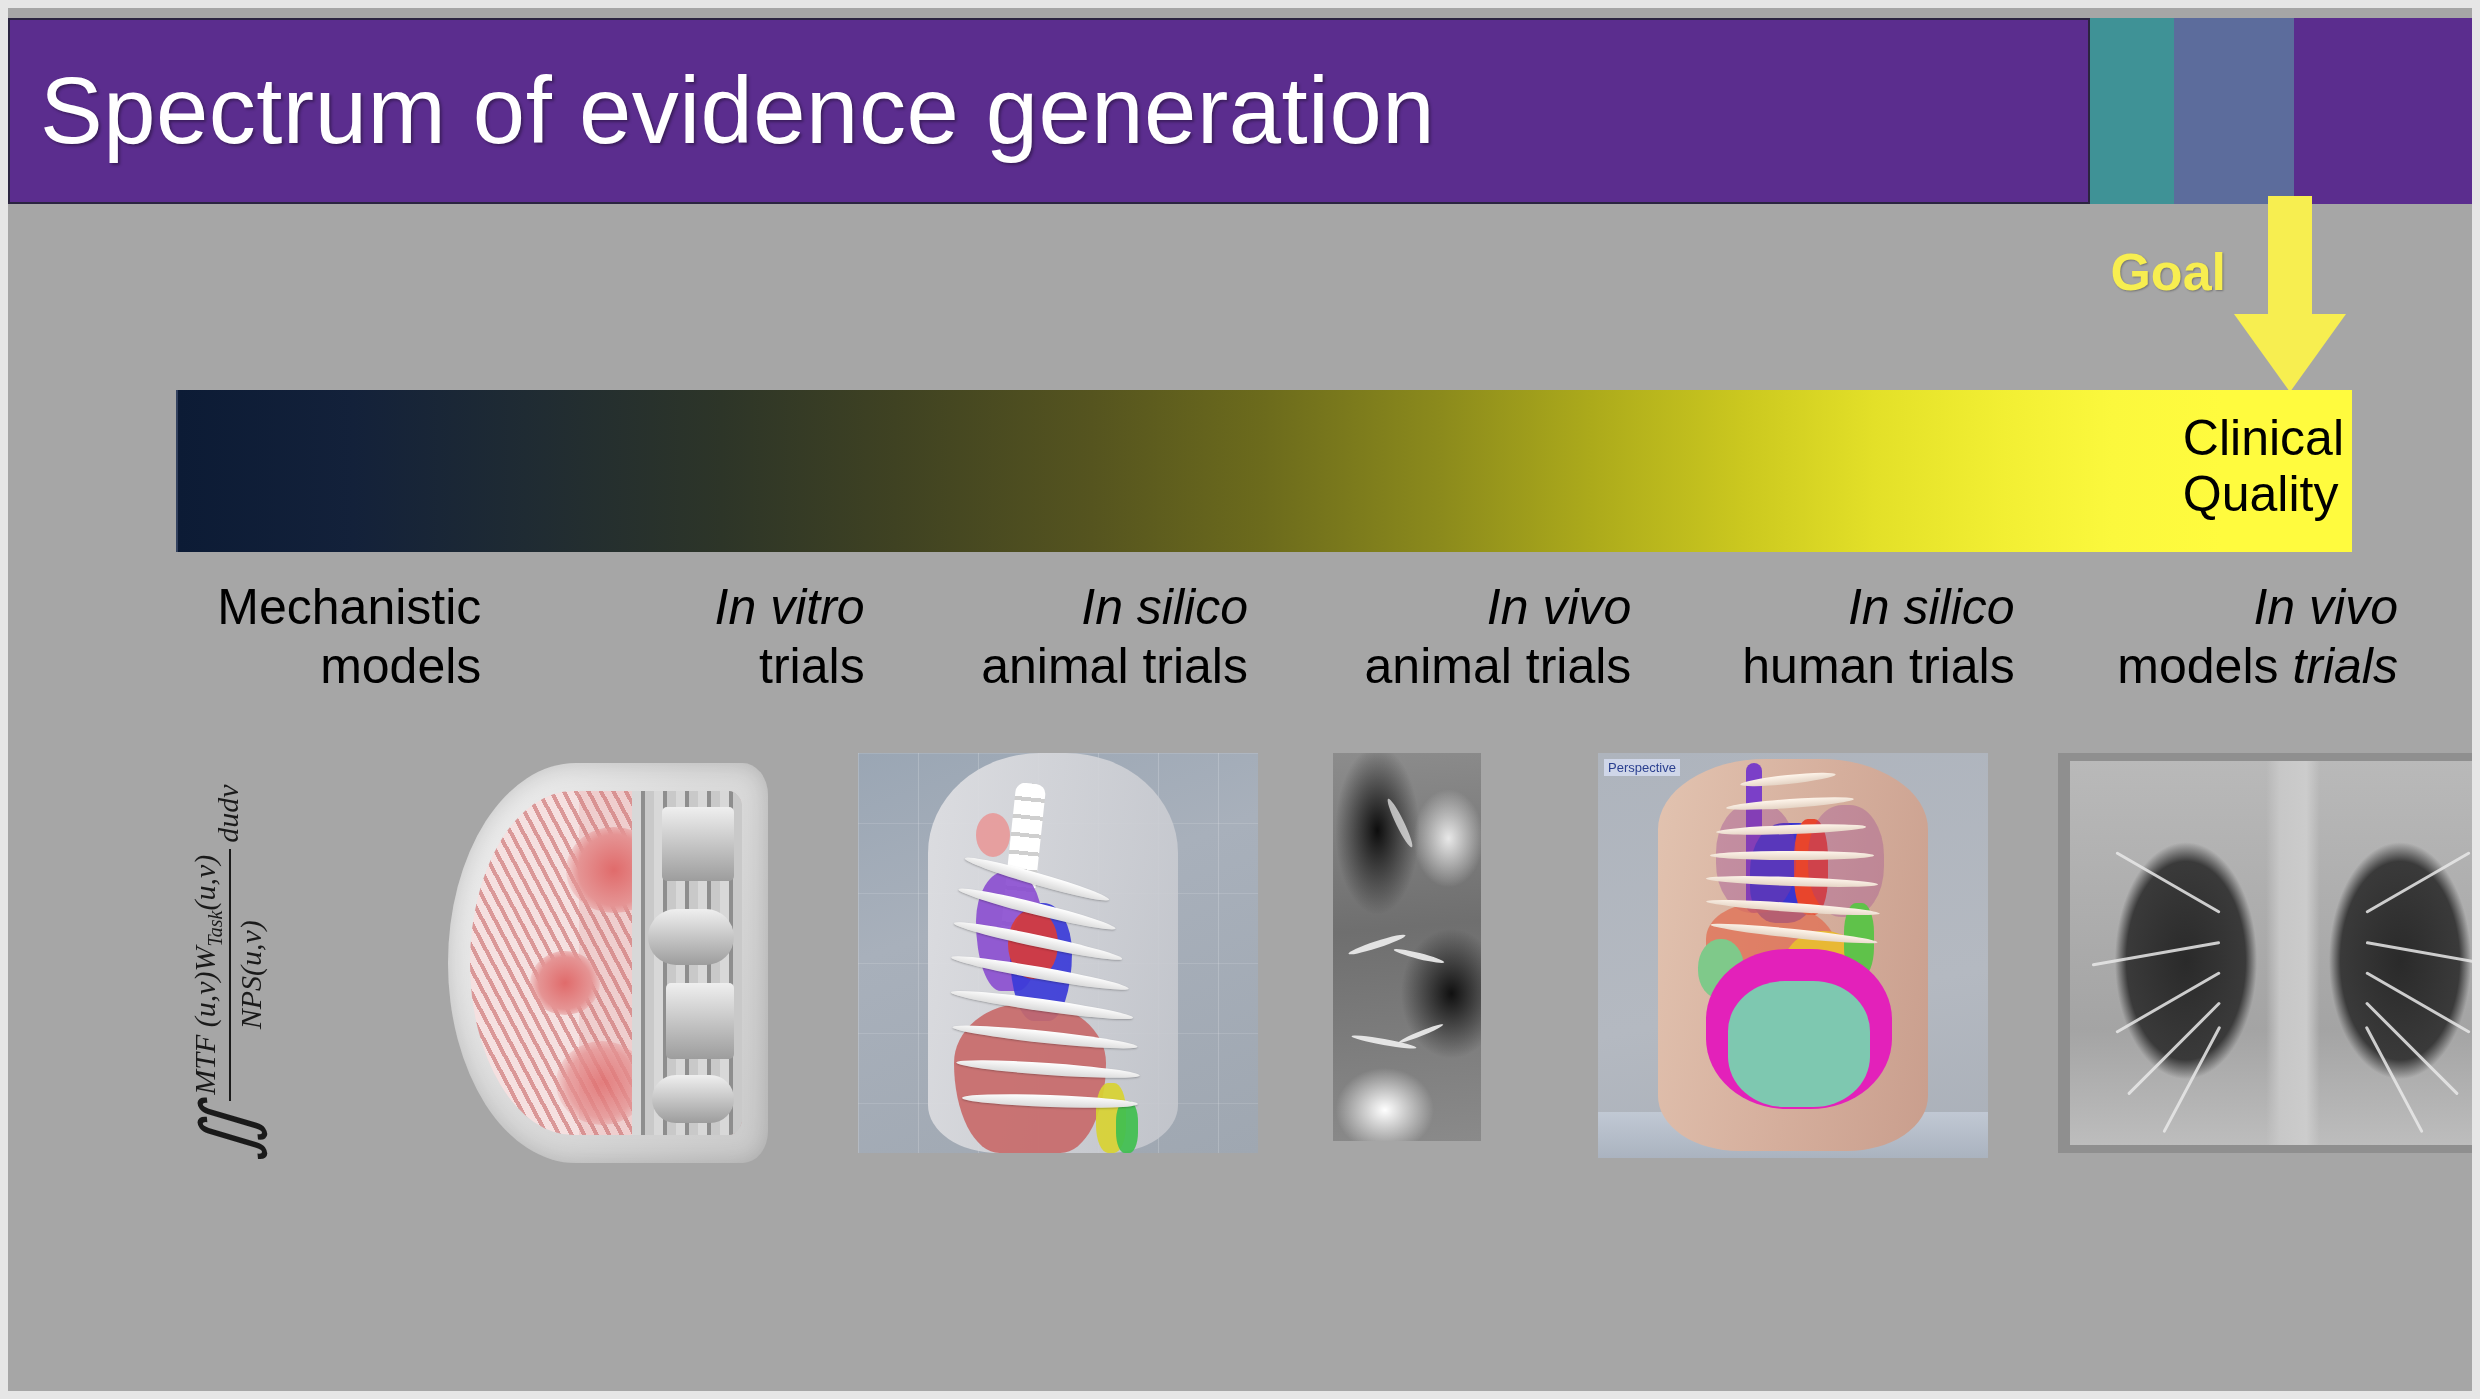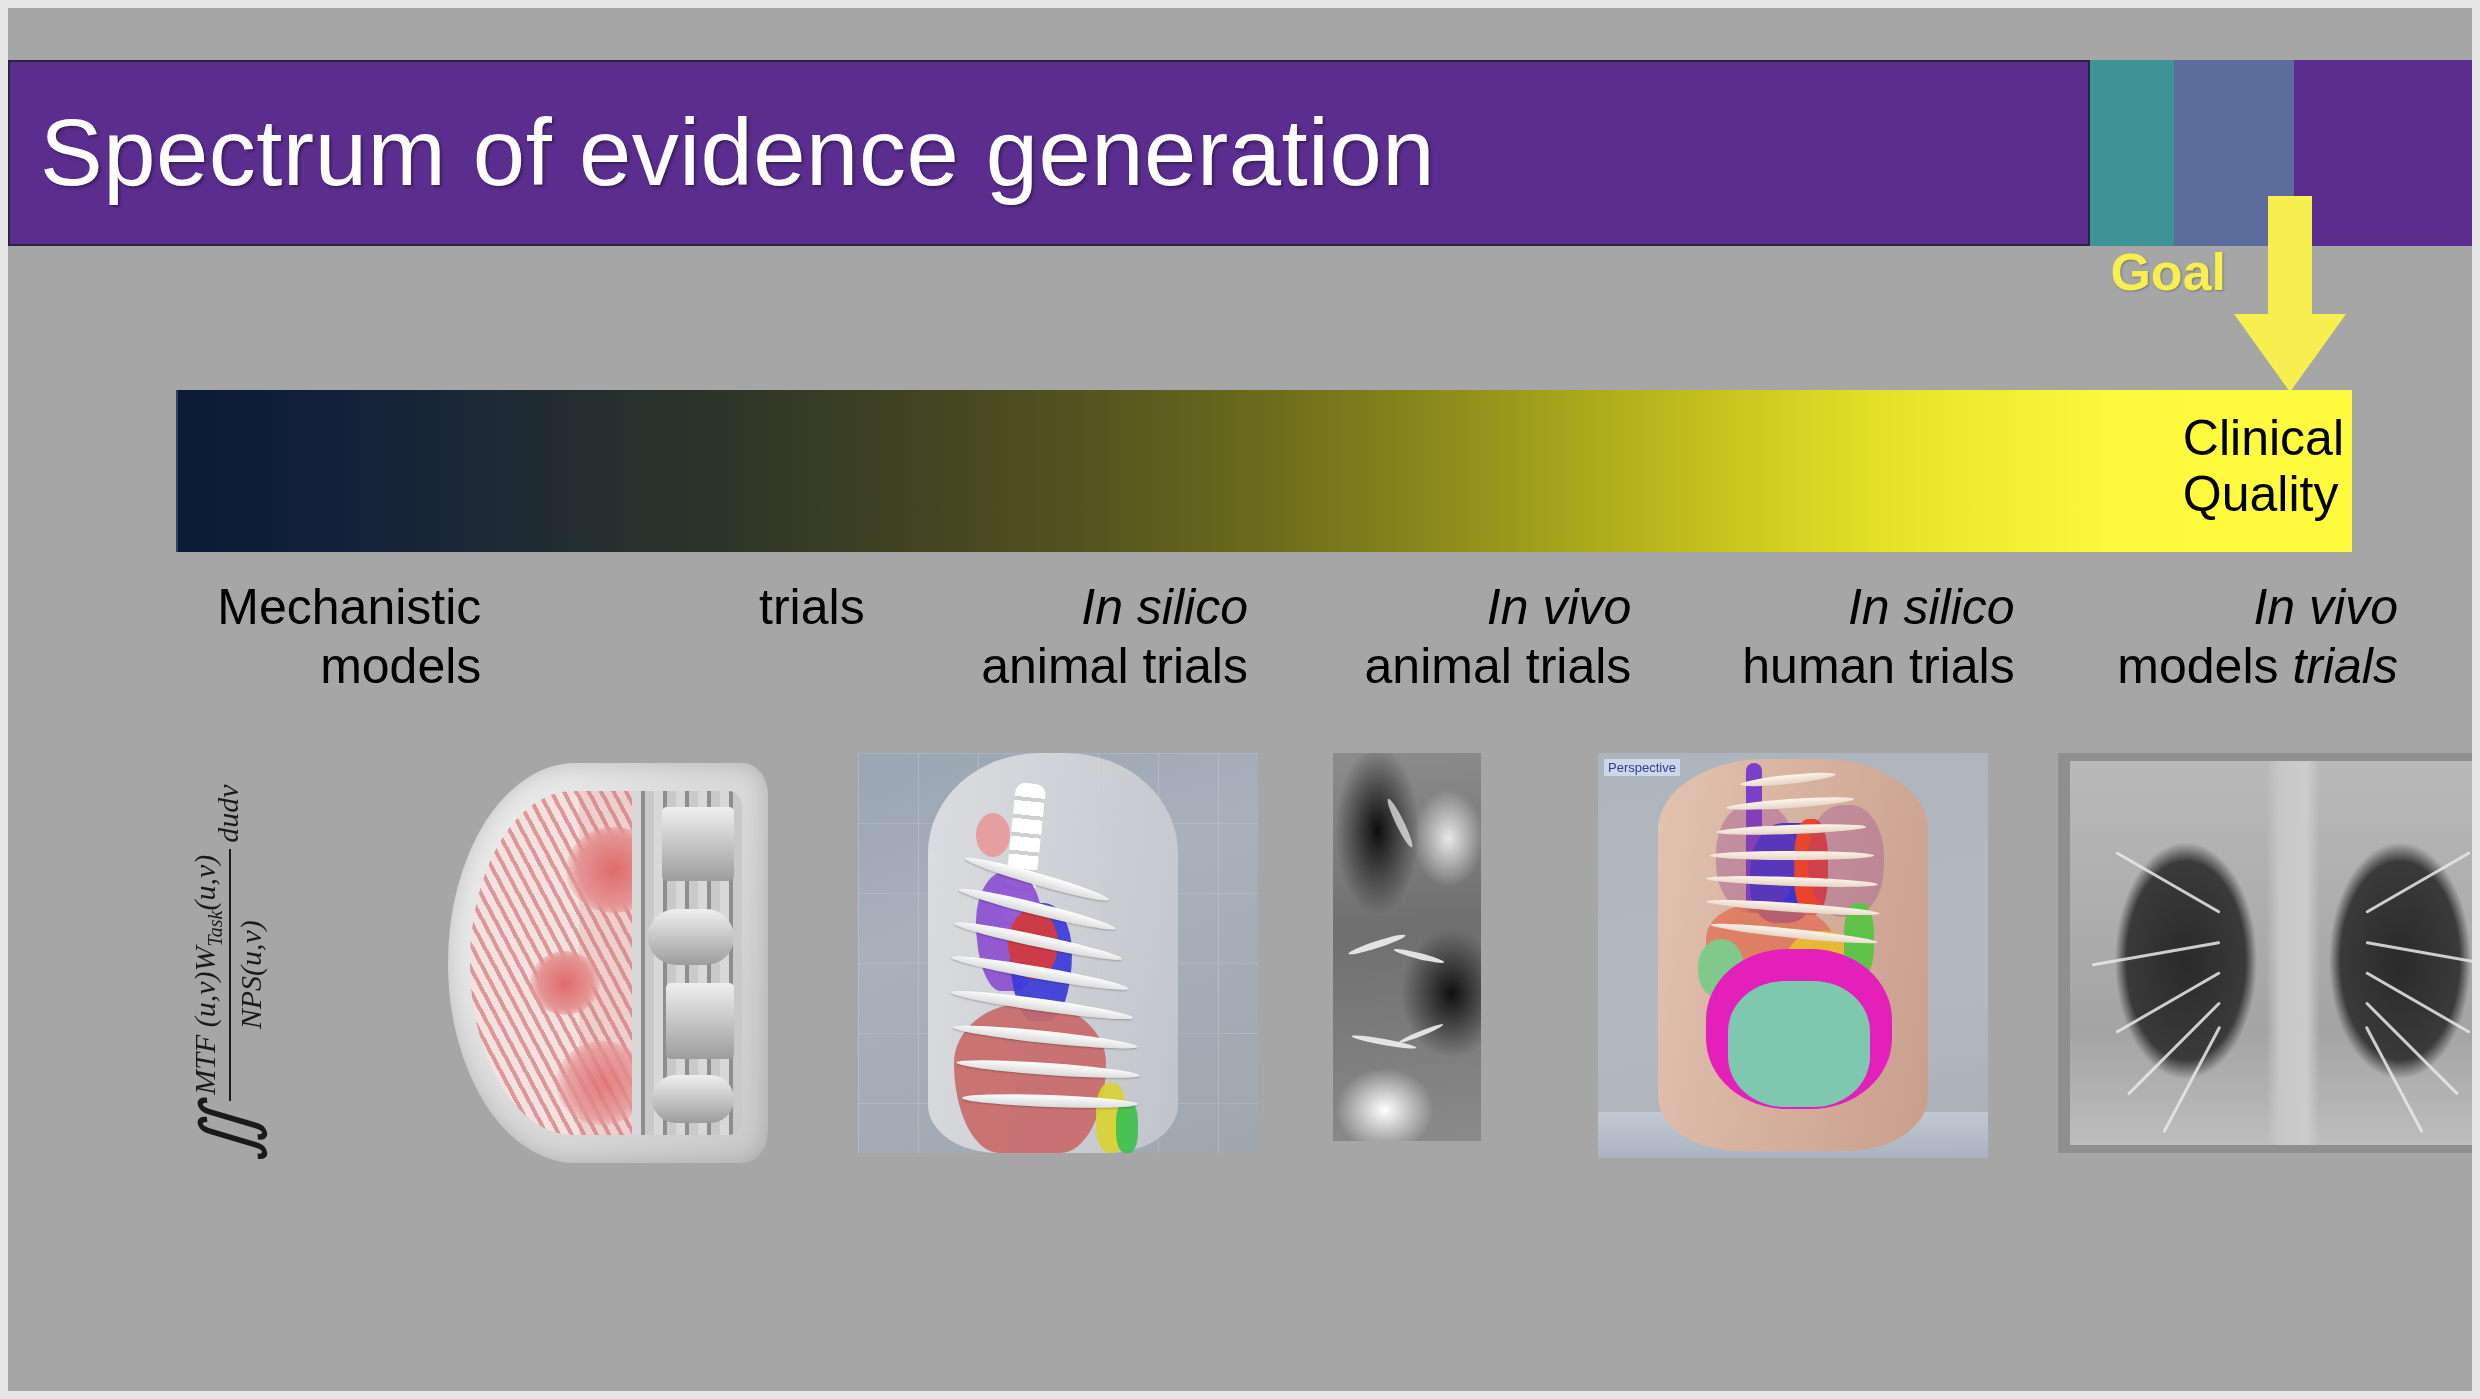--- a/index.html
+++ b/index.html
@@ -12,21 +12,21 @@
     box-sizing:border-box;
     border:8px solid #e6e6e6;
     overflow:hidden;
   }
 
   
   #header{
     position:absolute;left:0;top:10px;width:2480px;height:186px;
     display:flex;
   }
-  .hband{height:100%;margin-top:42px;}
+  .hband{height:100%;}
   #hband-main{flex:0 0 2082px;background:#5b2d8e;border:2px solid #2b2440;box-sizing:border-box;
               display:flex;align-items:center;}
   #hband-teal{flex:0 0 84px;background:#3f9296;}
   #hband-slate{flex:0 0 120px;background:#5c6c9c;}
   #hband-purple{flex:1 1 auto;background:#5b2d8e;}
 
   #title{
     color:#ffffff;font-size:94px;font-weight:400;line-height:1;
     padding-left:30px;letter-spacing:.5px;white-space:nowrap;
     text-shadow:2px 2px 3px rgba(0,0,0,.35);
@@ -218,20 +218,21 @@
       <div>Quality</div>
     </div>
   </div>
 
   <div id="stage-labels">
     <div class="stage-label">
       <span class="l1">Mechanistic</span>
       <span class="l2">models</span>
     </div>
     <div class="stage-label">
+      <span class="l1 it">In vitro</span>
       <span class="l2">trials</span>
     </div>
     <div class="stage-label">
       <span class="l1 it">In silico</span>
       <span class="l2">animal trials</span>
     </div>
     <div class="stage-label">
       <span class="l1 it">In vivo</span>
       <span class="l2">animal trials</span>
     </div>

